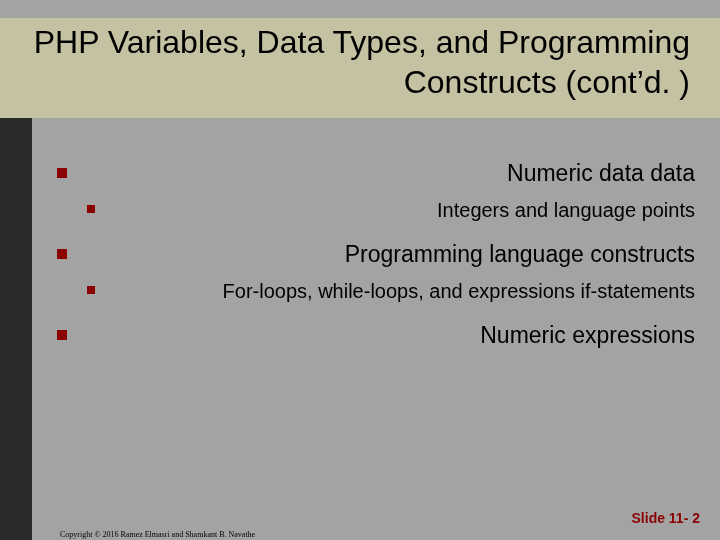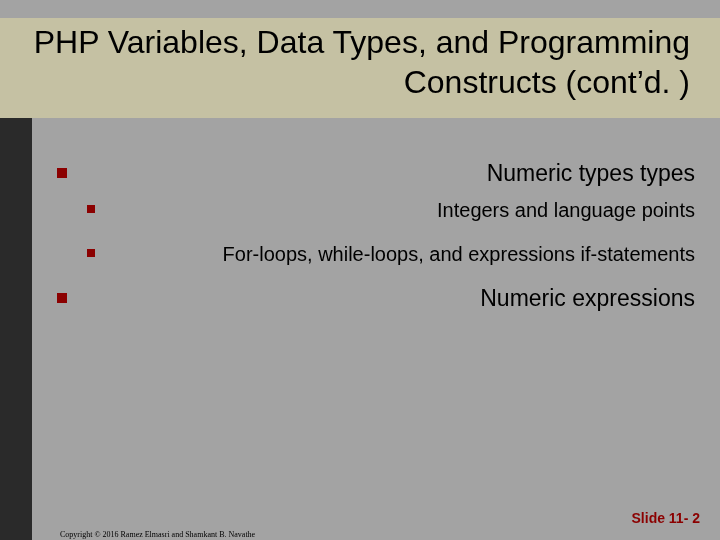--- a/index.html
+++ b/index.html
@@ -97,27 +97,31 @@
 
 <div class="slide">
   <div class="title-band"></div>
   <div class="title-text">PHP Variables, Data Types, and Programming Constructs (cont’d. )</div>
   <div class="dark-bar"></div>
 
   <div class="content">
 
     <div class="lvl1">
       <span class="bullet"></span>
-      <span>Numeric types types</span>
+      <span>Numeric data data</span>
     </div>
     <div class="lvl2">
       <span class="bullet"></span>
       <span>Integers and language points</span>
     </div>
 
+    <div class="lvl1">
+      <span class="bullet"></span>
+      <span>Programming language constructs</span>
+    </div>
     <div class="lvl2">
       <span class="bullet"></span>
       <span>For-loops, while-loops, and expressions if-statements</span>
     </div>
 
     <div class="lvl1">
       <span class="bullet"></span>
       <span>Numeric expressions</span>
     </div>
 

